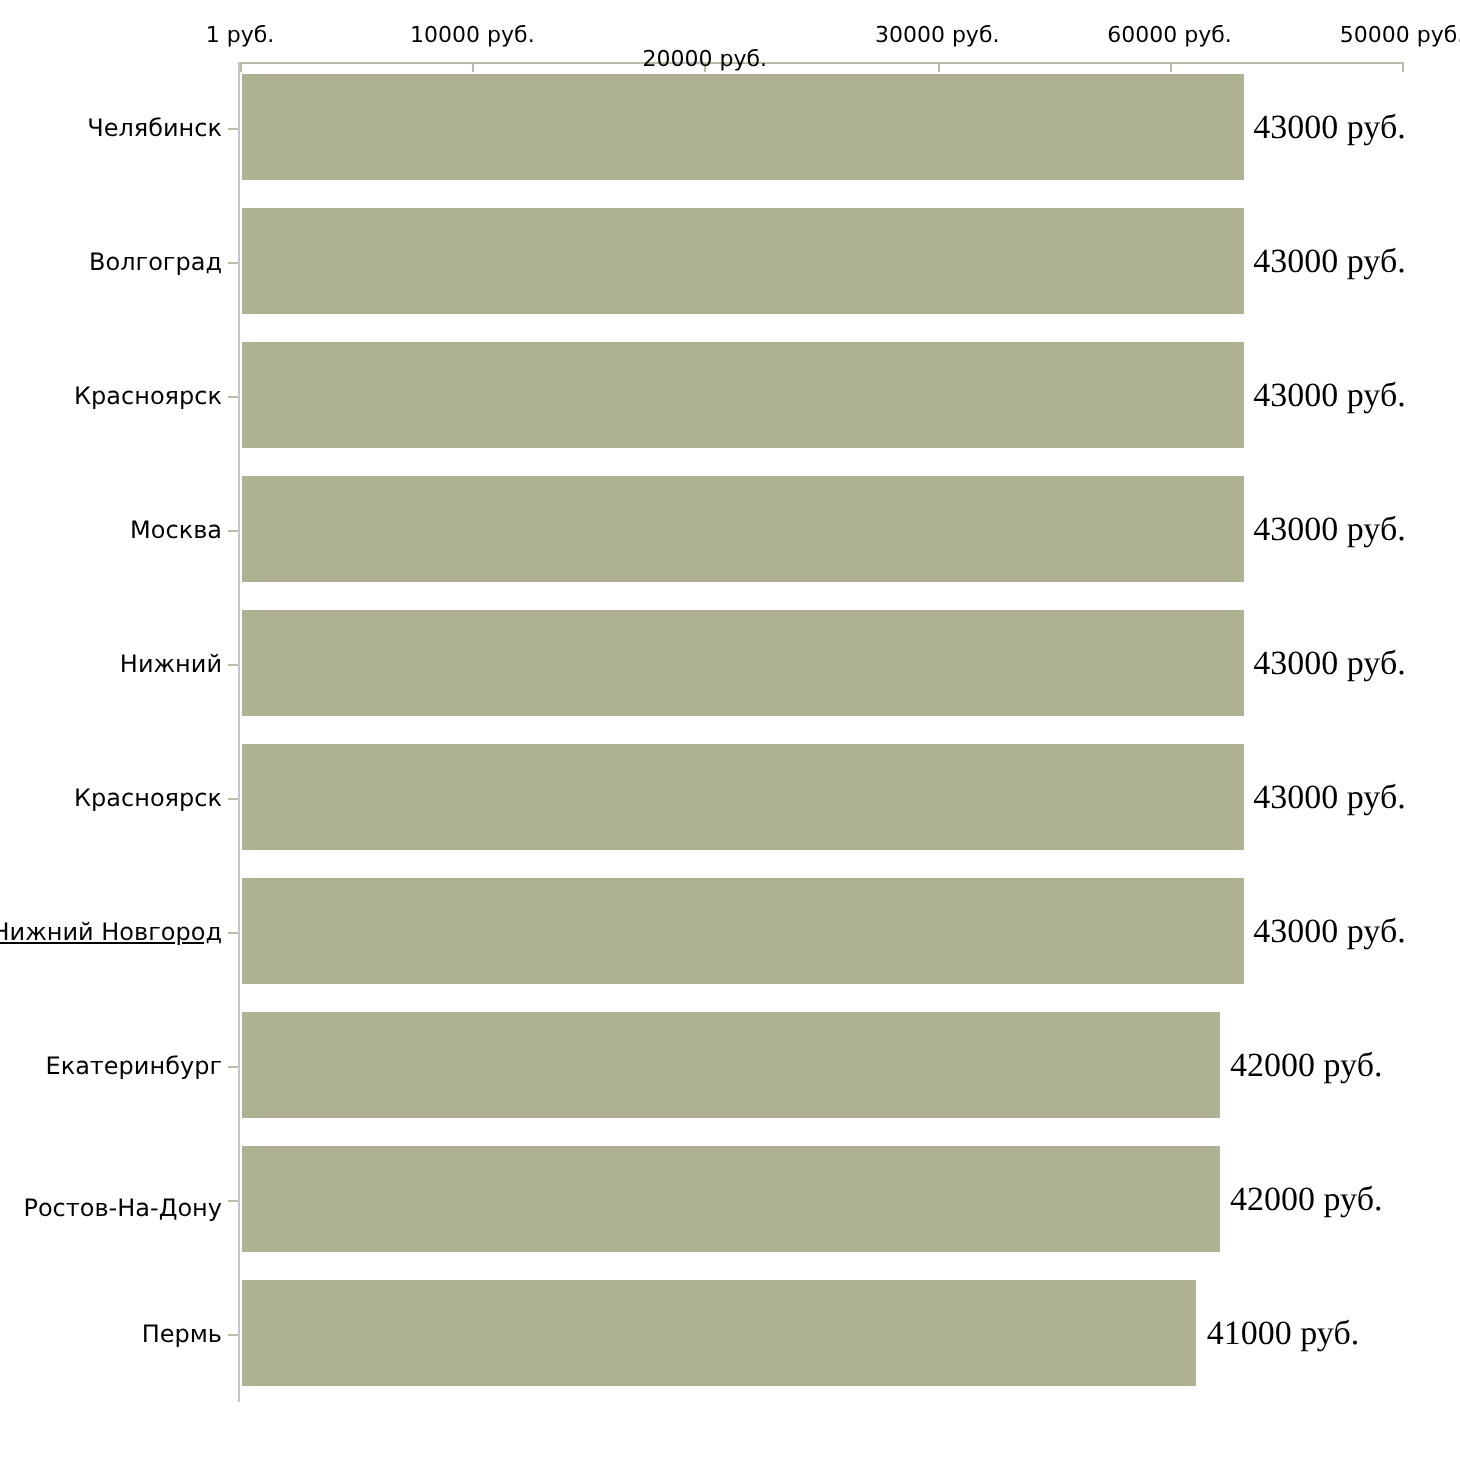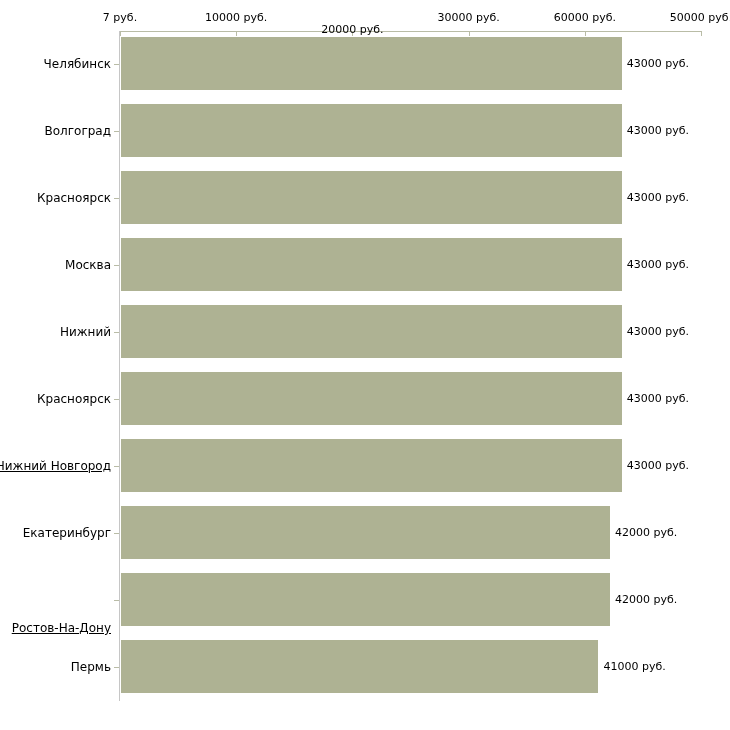--- a/index.html
+++ b/index.html
@@ -82,44 +82,45 @@
   }
 
   
   .bar {
     position: absolute;
     left: 121px;
     background: #aeb293;
   }
   .bar-value-label {
     position: absolute;
-    font-size: 11px;
+    font-size: 17px;
     line-height: 12px;
     color: #000000;
     white-space: nowrap;
     transform: translateY(-50%);
+    font-family: Liberation Serif, serif;
   }
 </style>
 </head>
 <body>
 
 <div id="chart-root">
 
   <div id="axis-top">
     <div class="axis-line-h"></div>
     <div id="x-ticks">
         <div class="tick-h" style="left: 120px;"></div>
         <div class="tick-h" style="left: 236.2px;"></div>
         <div class="tick-h" style="left: 352.4px;"></div>
         <div class="tick-h" style="left: 468.6px;"></div>
         <div class="tick-h" style="left: 584.8px;"></div>
         <div class="tick-h" style="left: 701px;"></div>
       </div>
     <div id="x-tick-labels">
-        <div class="tick-label-h" style="left: 120px;">7 руб.</div>
+        <div class="tick-label-h" style="left: 120px;">1 руб.</div>
         <div class="tick-label-h" style="left: 236.2px;">10000 руб.</div>
         <div class="tick-label-h" style="left: 352.4px; margin-top: 12px;">20000 руб.</div>
         <div class="tick-label-h" style="left: 468.6px;">30000 руб.</div>
         <div class="tick-label-h" style="left: 584.8px;">60000 руб.</div>
         <div class="tick-label-h" style="left: 701px;">50000 руб.</div>
       </div>
   </div>
 
   <div class="axis-line-v"></div>
   <div id="y-ticks">
@@ -136,21 +137,21 @@
     </div>
   <div id="cat-labels">
       <div class="cat-label" style="top: 63.5px;">Челябинск</div>
       <div class="cat-label" style="top: 130.5px;">Волгоград</div>
       <div class="cat-label" style="top: 197.5px;">Красноярск</div>
       <div class="cat-label" style="top: 264.5px;">Москва</div>
       <div class="cat-label" style="top: 331.5px;">Нижний</div>
       <div class="cat-label" style="top: 398.5px;">Красноярск</div>
       <div class="cat-label" style="top: 465.5px; text-decoration: underline;">Нижний Новгород</div>
       <div class="cat-label" style="top: 532.5px;">Екатеринбург</div>
-      <div class="cat-label" style="top: 628px; text-decoration: underline;">Ростов-На-Дону</div>
+      <div class="cat-label" style="top: 604px;">Ростов-На-Дону</div>
       <div class="cat-label" style="top: 666.5px;">Пермь</div>
     </div>
 
   <div id="bars-layer">
       <div class="bar" style="top: 37px; height: 53px; width: 500.66px; background: rgb(174, 178, 147);"></div>
       <div class="bar-value-label" style="left: 626.66px; top: 63.5px;">43000 руб.</div>
       <div class="bar" style="top: 104px; height: 53px; width: 500.66px; background: rgb(174, 178, 147);"></div>
       <div class="bar-value-label" style="left: 626.66px; top: 130.5px;">43000 руб.</div>
       <div class="bar" style="top: 171px; height: 53px; width: 500.66px; background: rgb(174, 178, 147);"></div>
       <div class="bar-value-label" style="left: 626.66px; top: 197.5px;">43000 руб.</div>

